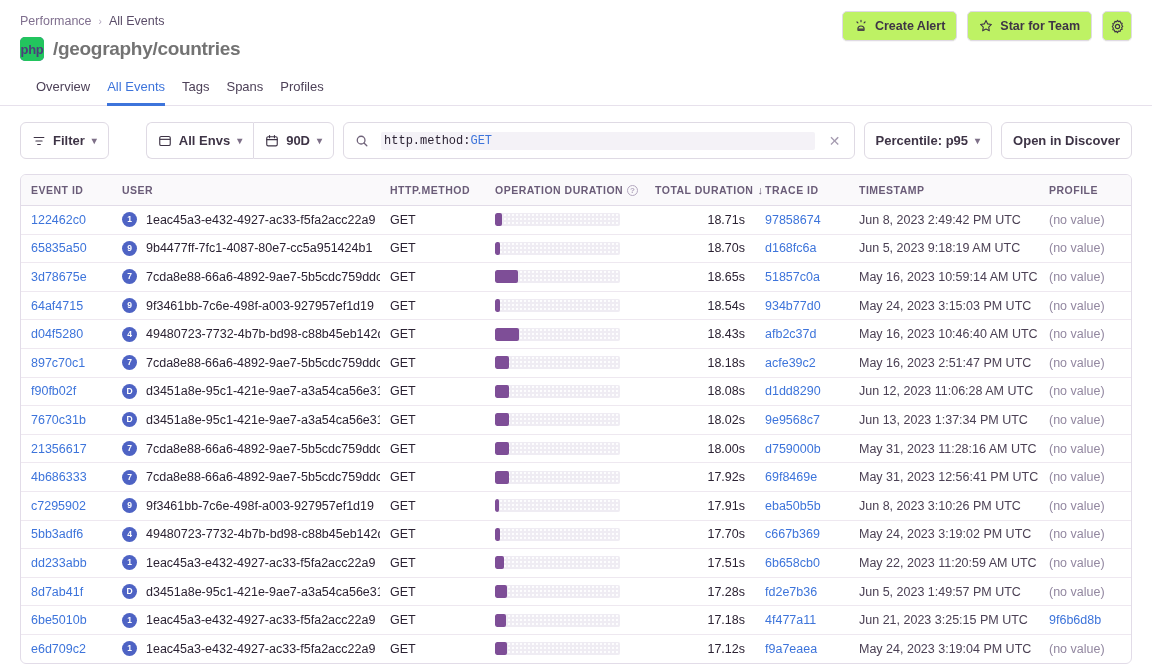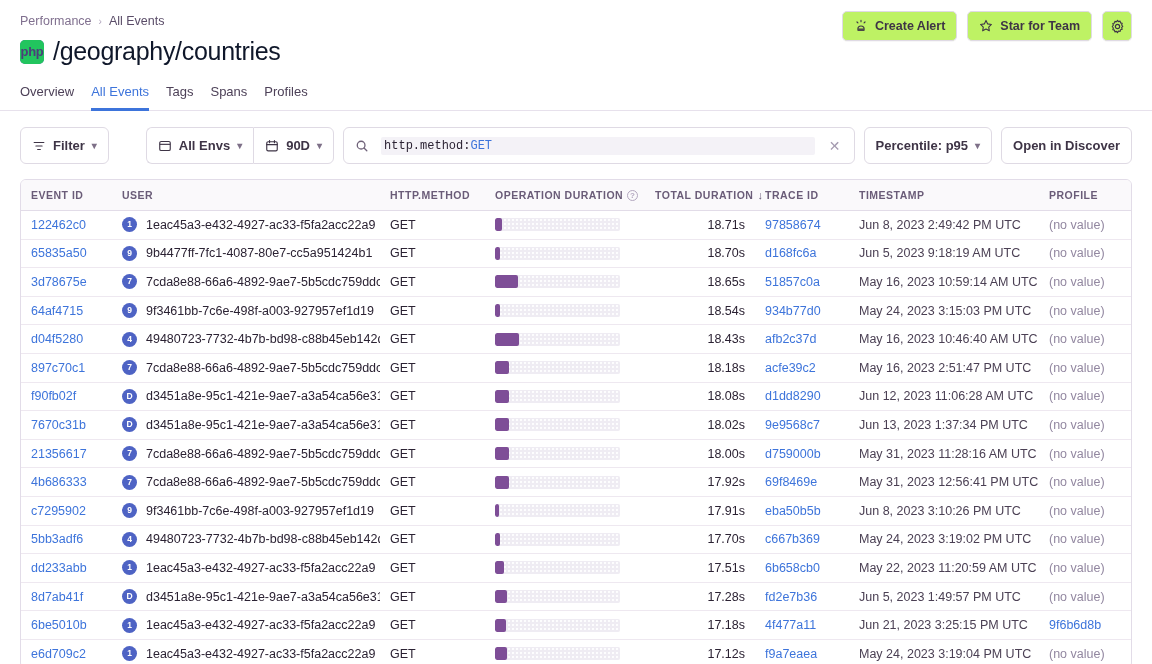--- a/index.html
+++ b/index.html
@@ -31,36 +31,36 @@
     background-image:
       radial-gradient(circle, rgba(255,255,255,.33) 0.6px, transparent 0.7px);
     background-size: 3px 3px;
   }
   .php-badge span {
     position: relative; z-index: 2;
     background: #22c55e; color: #4b3f7a;
     font-size: 13px; font-weight: bold; letter-spacing: -0.2px;
     padding: 18px 2px; border-radius: 2px; line-height: 1;
   }
-  .page-title { font-size: 25px; font-weight: normal; color: #0f172a; letter-spacing: -0.3px; }
+  .page-title { font-size: 19px; font-weight: bold; color: #737373; letter-spacing: -0.3px; }
 
   .head-actions { position: absolute; right: 20px; top: 11px; display: flex; gap: 10px; align-items: center; }
   .btn {
     display: inline-flex; align-items: center; gap: 7px;
     height: 30px; padding: 0 11px;
     border: 1px solid #dfdae4; border-radius: 5px; background: #bef264;
     font-size: 12.5px; font-weight: bold; color: #3e3446;
     cursor: pointer; white-space: nowrap;
     box-shadow: 0 1px 0 rgba(43,34,51,.04);
   }
   .btn-icon-only { padding: 0; width: 30px; justify-content: center; }
   .ico { flex: none; display: block; }
 
   
-  .tabs { display: flex; gap: 17px; padding: 0 20px; margin-top: 17px; border-bottom: 1px solid #e7e1ec; }
+  .tabs { display: flex; gap: 17px; padding: 0 36px; margin-top: 17px; border-bottom: 1px solid #e7e1ec; }
   .tab {
     font-size: 13px; color: #4d4158; padding-bottom: 9px;
     border-bottom: 3px solid transparent; cursor: pointer; text-decoration: none;
     position: relative; top: 1px;
   }
   .tab.active { color: #3d74db; border-bottom-color: #3d74db; font-weight: normal; }
 
   
   .toolbar { display: flex; gap: 9px; padding: 16px 20px 0 20px; align-items: stretch; }
   .ctl {

